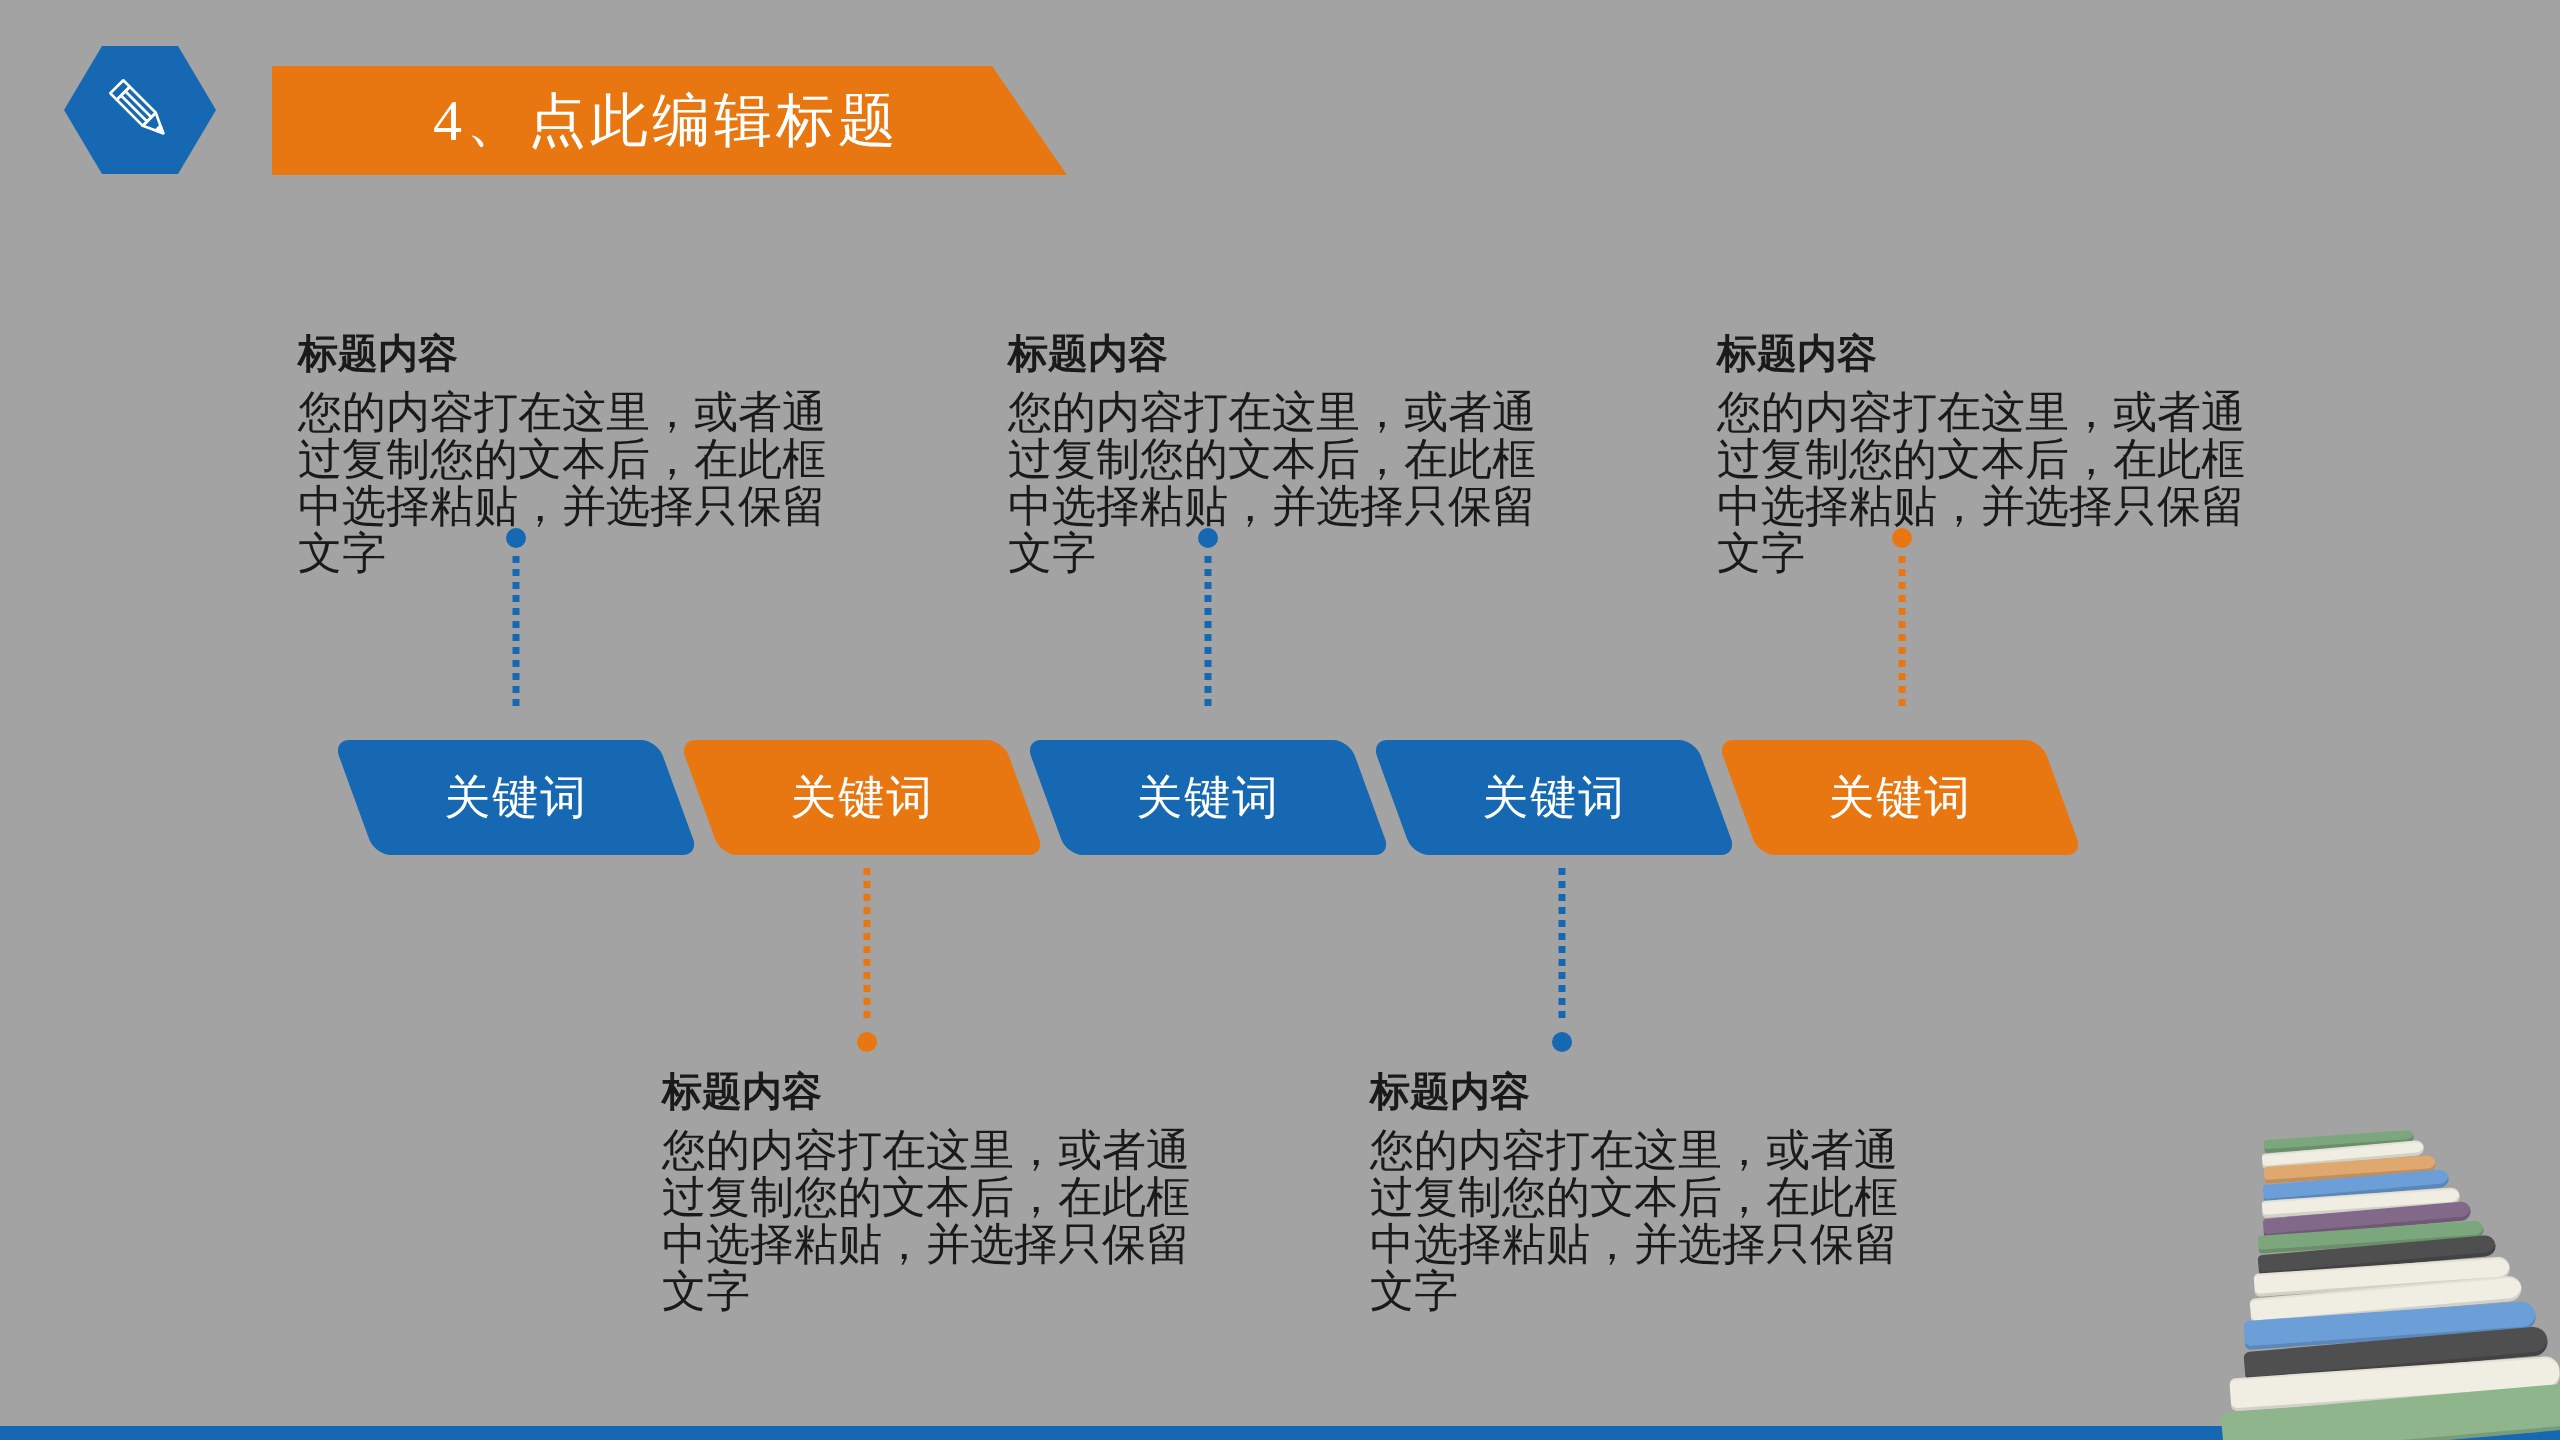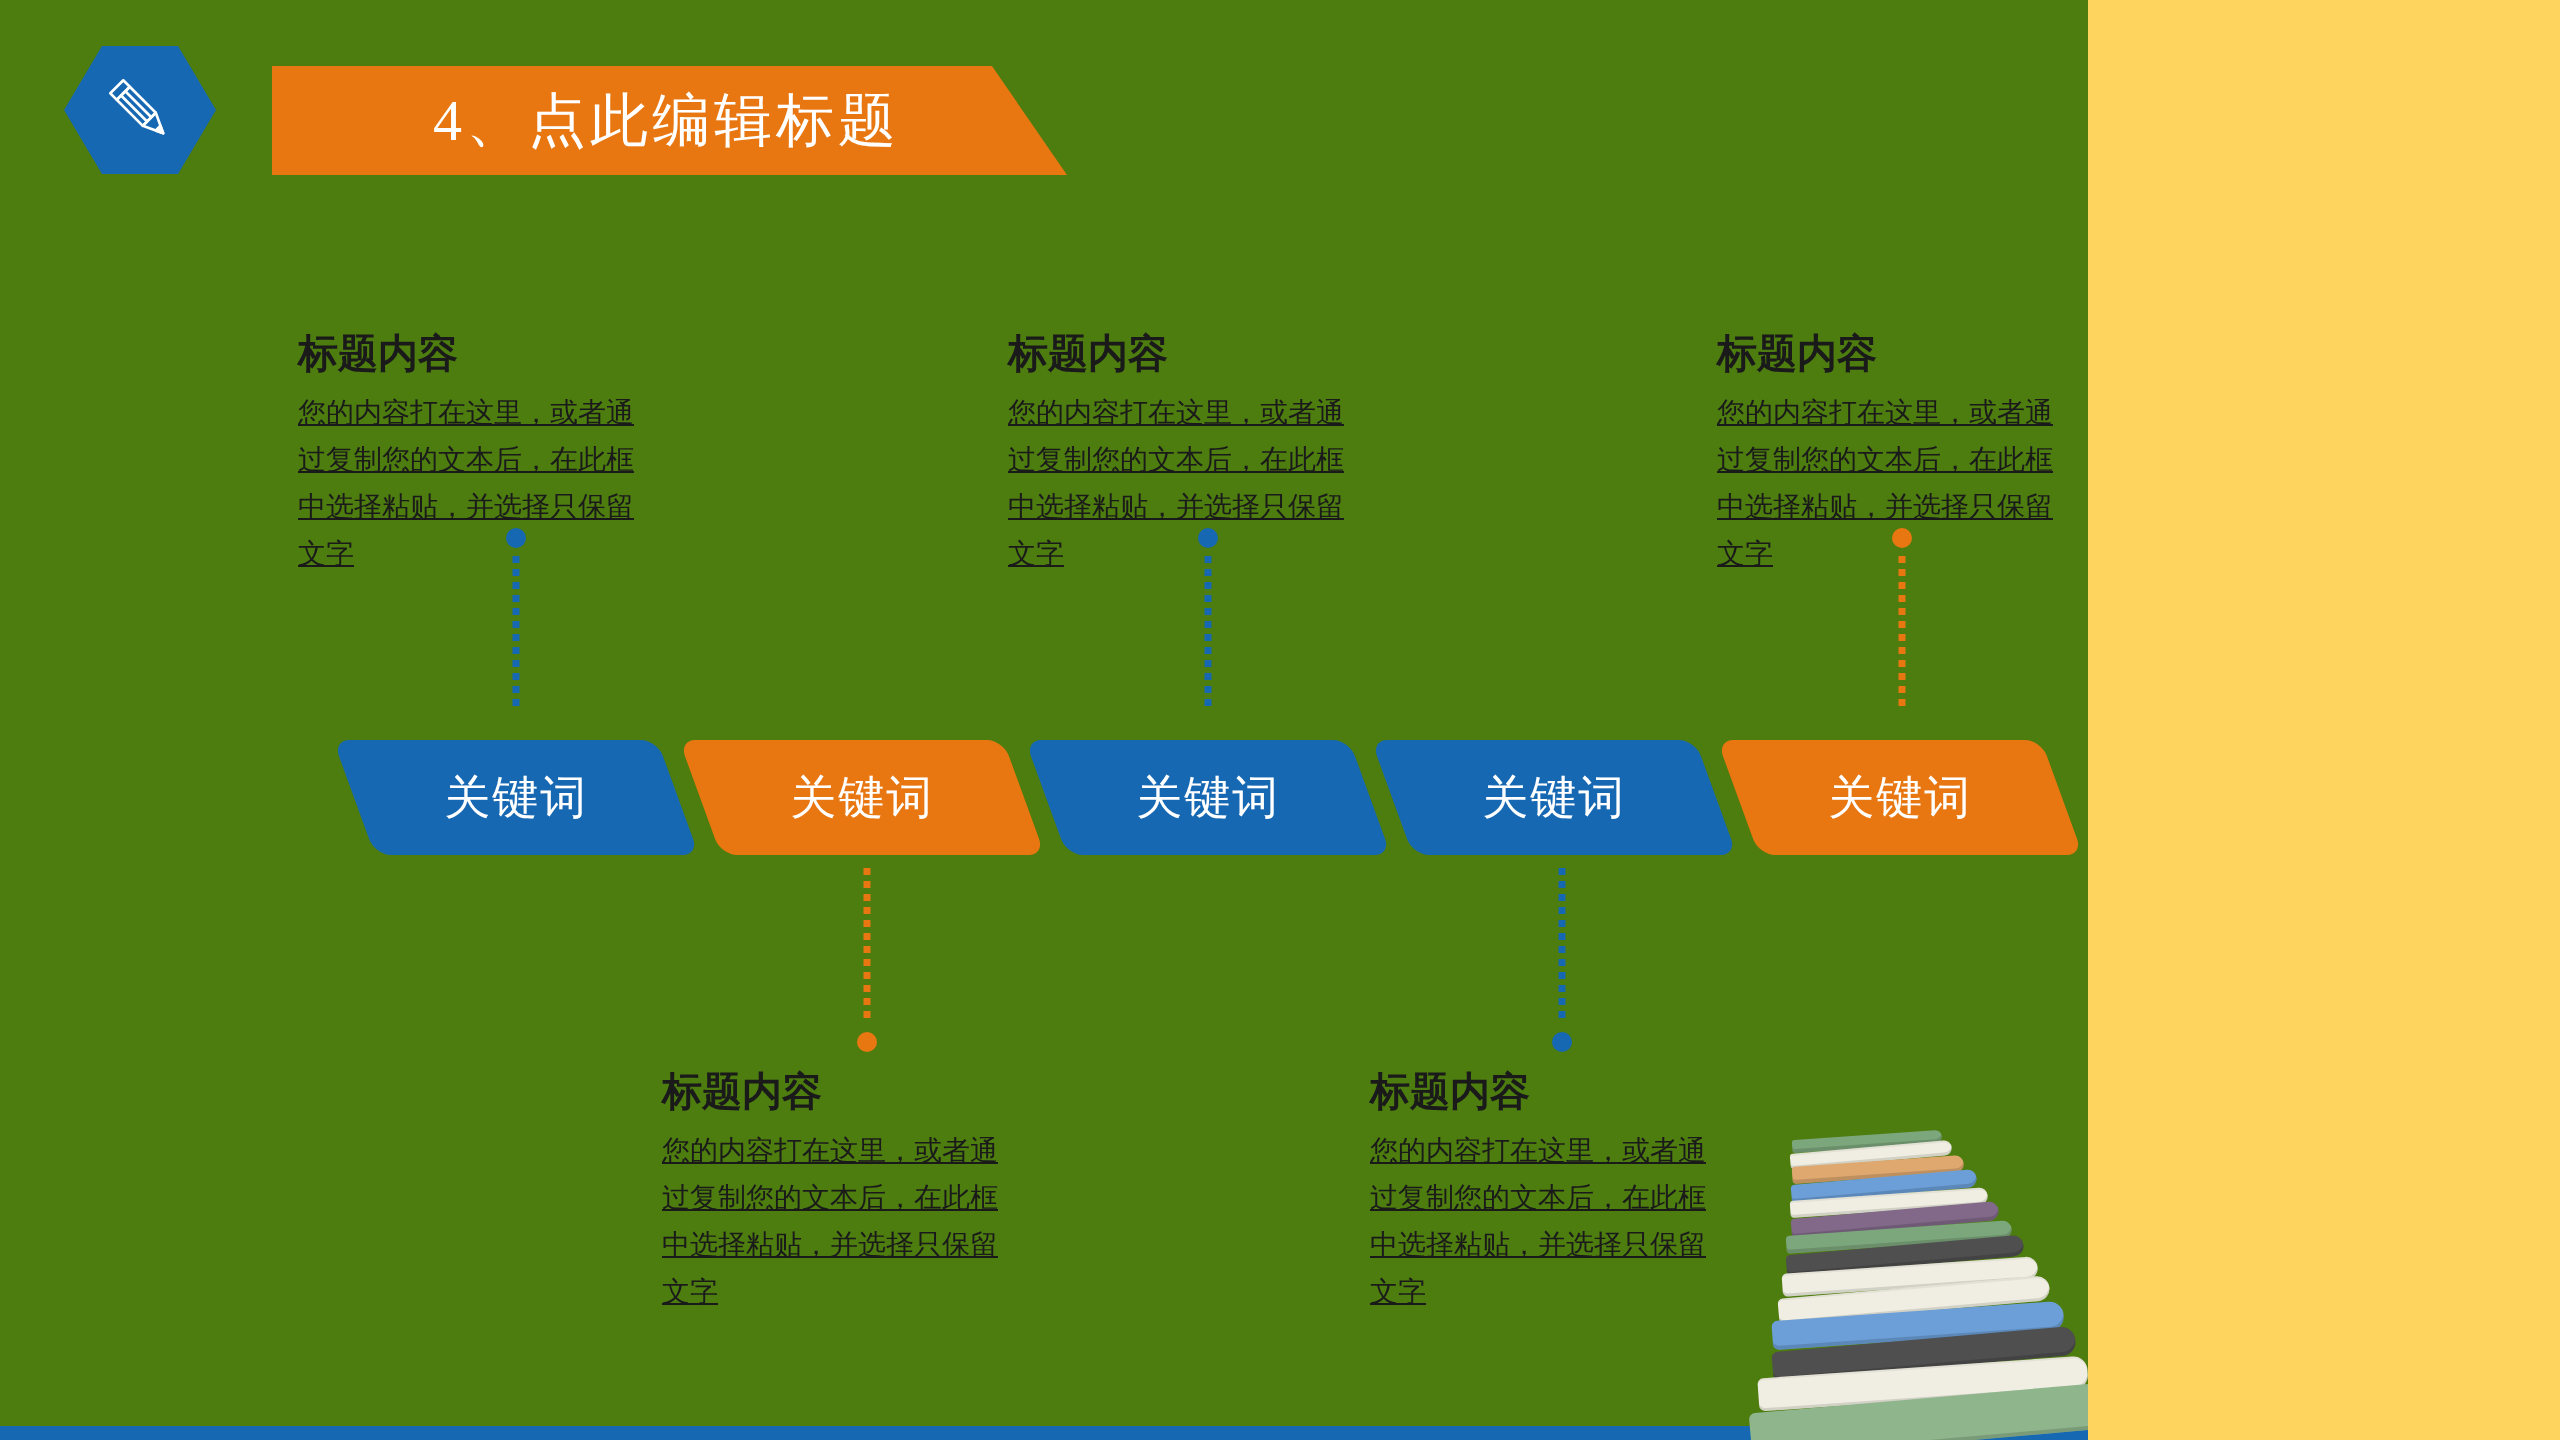--- a/index.html
+++ b/index.html
@@ -1,32 +1,32 @@
 <!DOCTYPE html>
 <html><head>
 <meta charset="utf-8">
 <style>
   html,body{margin:0;padding:0;background:#FFD45E;}
-  .slide{position:relative;width:2088px;height:1440px;background:#4d7c0f;overflow:hidden;
+  .slide{position:relative;width:2560px;height:1440px;background:#a3a3a3;overflow:hidden;
          font-family:"Liberation Serif","DejaVu Serif",serif;color:#1A1A1A;}
 
   
   .hexagon{position:absolute;left:64px;top:46px;width:152px;height:128px;background:#1668B3;
            clip-path:polygon(25% 0,75% 0,100% 50%,75% 100%,25% 100%,0 50%);
            display:flex;align-items:center;justify-content:center;}
   .hexagon svg{width:84px;height:84px;}
   .banner{position:absolute;left:272px;top:66px;width:795px;height:109px;background:#E87711;
           clip-path:polygon(0 0,calc(100% - 75px) 0,100% 100%,0 100%);}
   .banner .title{position:absolute;left:161px;top:0;line-height:109px;font-size:58px;color:#FFFFFF;
                  letter-spacing:4px;white-space:nowrap;}
 
   
   .tblock{position:absolute;width:460px;}
   .tblock .head{font-size:40px;font-weight:bold;line-height:52px;margin-bottom:9px;}
-  .tblock .line{font-size:28px;line-height:47px;white-space:nowrap;text-decoration:underline;}
+  .tblock .line{font-size:44px;line-height:47px;white-space:nowrap;}
   .tb1{left:298px;top:328px;} .tb2{left:1008px;top:328px;} .tb3{left:1717px;top:328px;}
   .tb4{left:662px;top:1066px;} .tb5{left:1370px;top:1066px;}
 
   
   .conn{position:absolute;width:20px;}
   .conn .dot{position:absolute;left:50%;transform:translateX(-50%);width:20px;height:20px;border-radius:50%;}
   .conn .dash{position:absolute;left:50%;transform:translateX(-50%);width:7px;height:156px;}
   .conn.blue .dot{background:#1668B3;}
   .conn.blue .dash{background:repeating-linear-gradient(to bottom,#1668B3 0 7px,transparent 7px 13px);}
   .conn.orange .dot{background:#E87711;}

